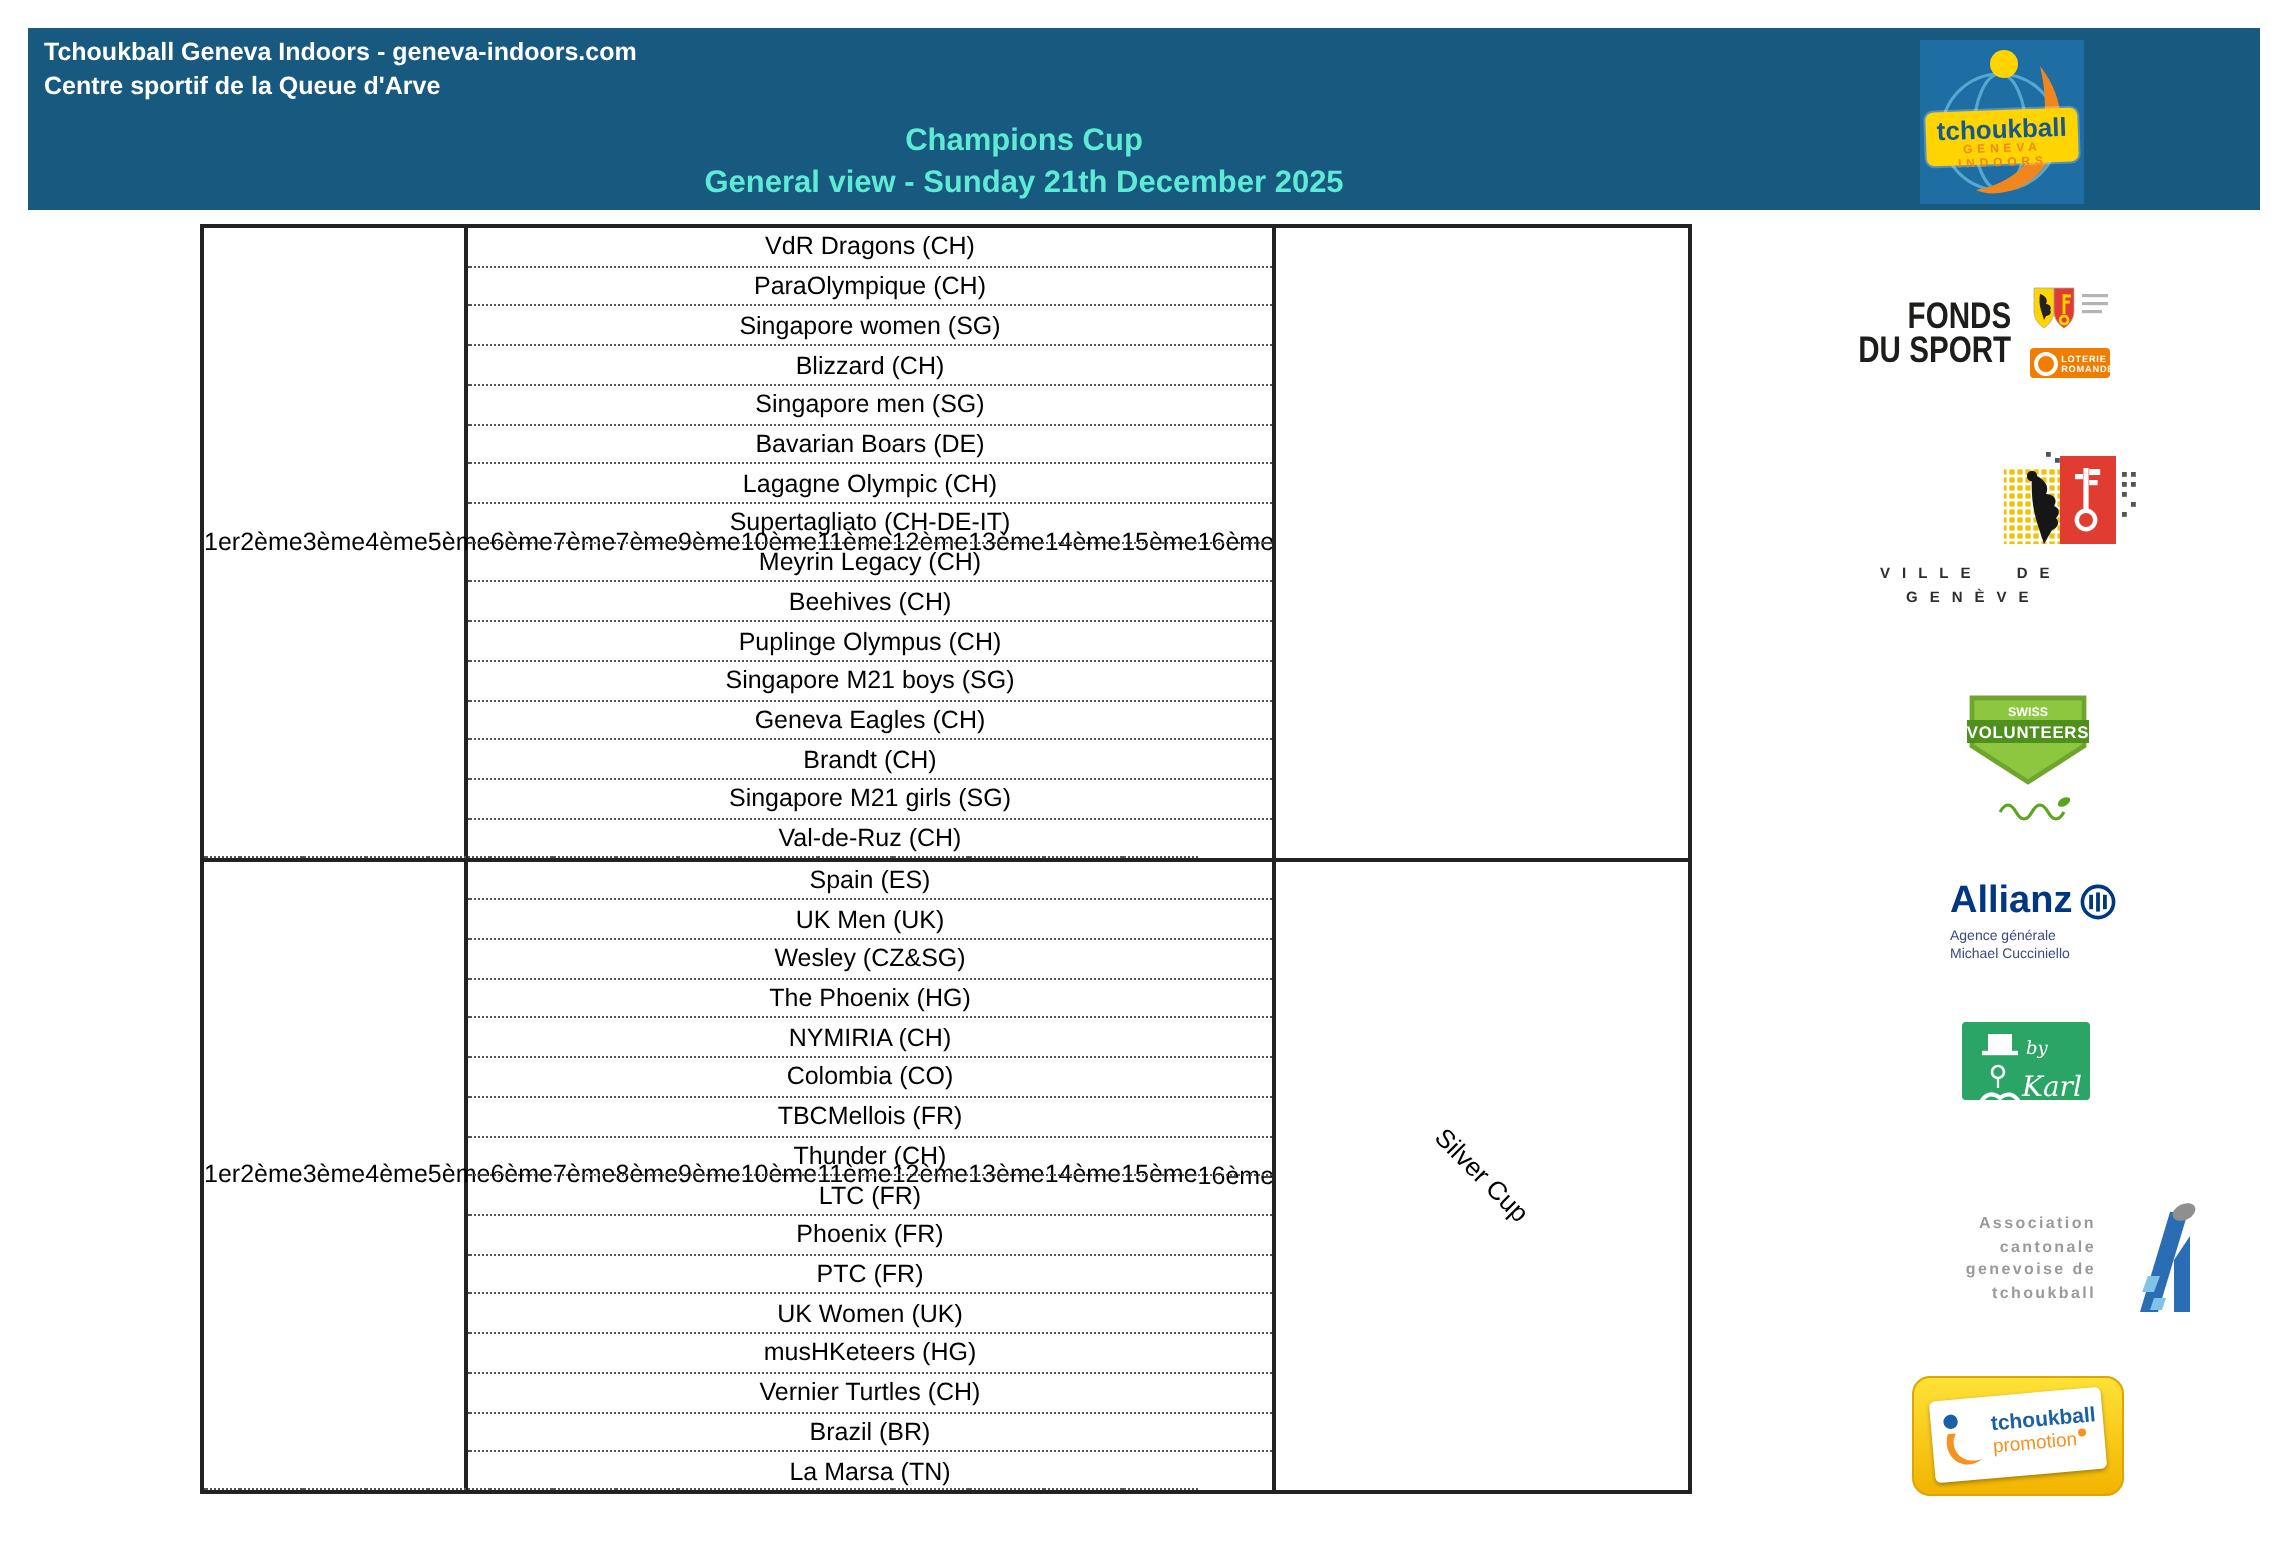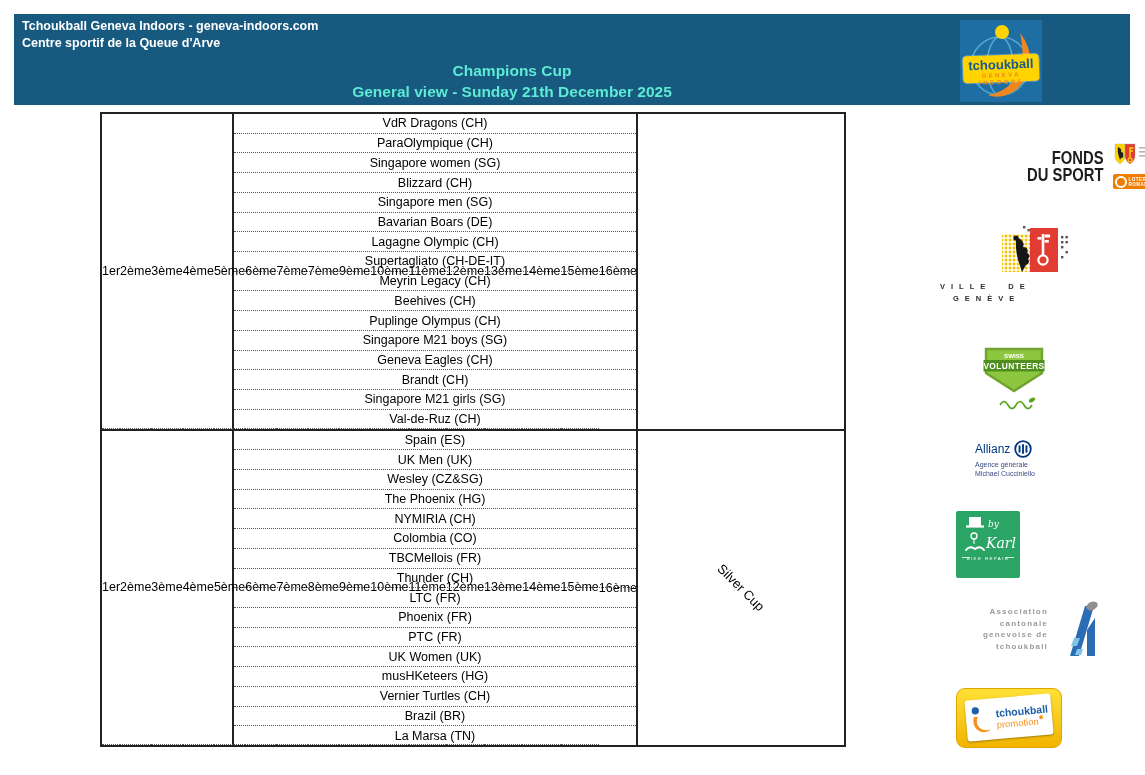--- a/index.html
+++ b/index.html
@@ -28,21 +28,21 @@
   .col-cup{flex:1;display:flex;align-items:center;justify-content:center;}
   .cell{flex:1;display:flex;align-items:center;justify-content:center;font-size:12.5px;color:#000;
         border-bottom:1px dotted #555;box-sizing:border-box;white-space:nowrap;}
   .cell:last-child{border-bottom:none;}
   .cup-label{font-size:13px;color:#000;transform:rotate(45deg);white-space:nowrap;}
 
   
   .sponsor{position:absolute;}
 
   
-  .fonds{left:1008px;top:138px;width:130px;height:56px;display:flex;align-items:center;justify-content:space-between;}
+  .fonds{left:910px;top:138px;width:130px;height:56px;display:flex;align-items:center;justify-content:space-between;}
   .fds-text{text-align:right;color:#1d1d1b;font-weight:bold;font-size:18.5px;line-height:17.5px;
             transform:scaleX(.8);transform-origin:right center;white-space:nowrap;}
   .fds-sep{width:2px;height:46px;background:#9a9a9a;margin:0 5px 0 4px;}
   .fds-right{display:flex;flex-direction:column;gap:3px;}
   .loterie{width:40px;height:15px;background:#f07d00;border-radius:2px;display:flex;align-items:center;padding:1px 2px;box-sizing:border-box;}
   .loterie .ring{width:8px;height:8px;border:2.2px solid #fff;border-radius:50%;flex:none;}
   .loterie .lr{margin-left:2px;color:#fff;font-weight:bold;font-size:4.6px;line-height:5px;letter-spacing:.4px;}
 
   
   .ville{left:940px;top:226px;width:132px;}
@@ -50,25 +50,25 @@
   .ville-cap{margin-top:5px;color:#2d2d2d;font-weight:bold;font-size:7.5px;line-height:12px;
              letter-spacing:6px;word-spacing:9px;white-space:nowrap;}
   .ville-cap .l2{margin-left:13px;}
 
   
   .volunteers{left:982px;top:344px;width:66px;}
   .vol-sub{margin:-2px 0 0 16px;}
 
   
   .allianz{left:975px;top:440px;width:110px;color:#003781;}
-  .allianz-row{display:flex;align-items:center;gap:4px;font-weight:normal;font-size:12px;}
+  .allianz-row{display:flex;align-items:center;gap:4px;font-weight:bold;font-size:19px;}
   .allianz-sub{font-size:7px;color:#3a4a80;line-height:8.5px;margin-top:3px;}
 
   
-  .bykarl{left:956px;top:511px;width:64px;height:67px;background:#2ba565;border-radius:2px;}
+  .bykarl{left:981px;top:511px;width:64px;height:39px;background:#2ba565;border-radius:2px;}
 
   
   .acgt{left:958px;top:598px;width:140px;display:flex;align-items:center;gap:8px;}
   .acgt-text{flex:1;text-align:right;font-size:8px;font-weight:bold;color:#9a9a9a;line-height:11.5px;letter-spacing:1.2px;white-space:nowrap;}
 
   
   .promo{left:956px;top:688px;width:106px;height:60px;background:linear-gradient(180deg,#ffe136,#f2b400);
          border:1px solid #e0a400;border-radius:9px;box-sizing:border-box;}
   .promo-card{position:absolute;left:9px;top:8px;right:9px;bottom:9px;background:#fff;border-radius:3px;
               transform:rotate(-5deg);box-shadow:0 1px 2px rgba(0,0,0,.35);

